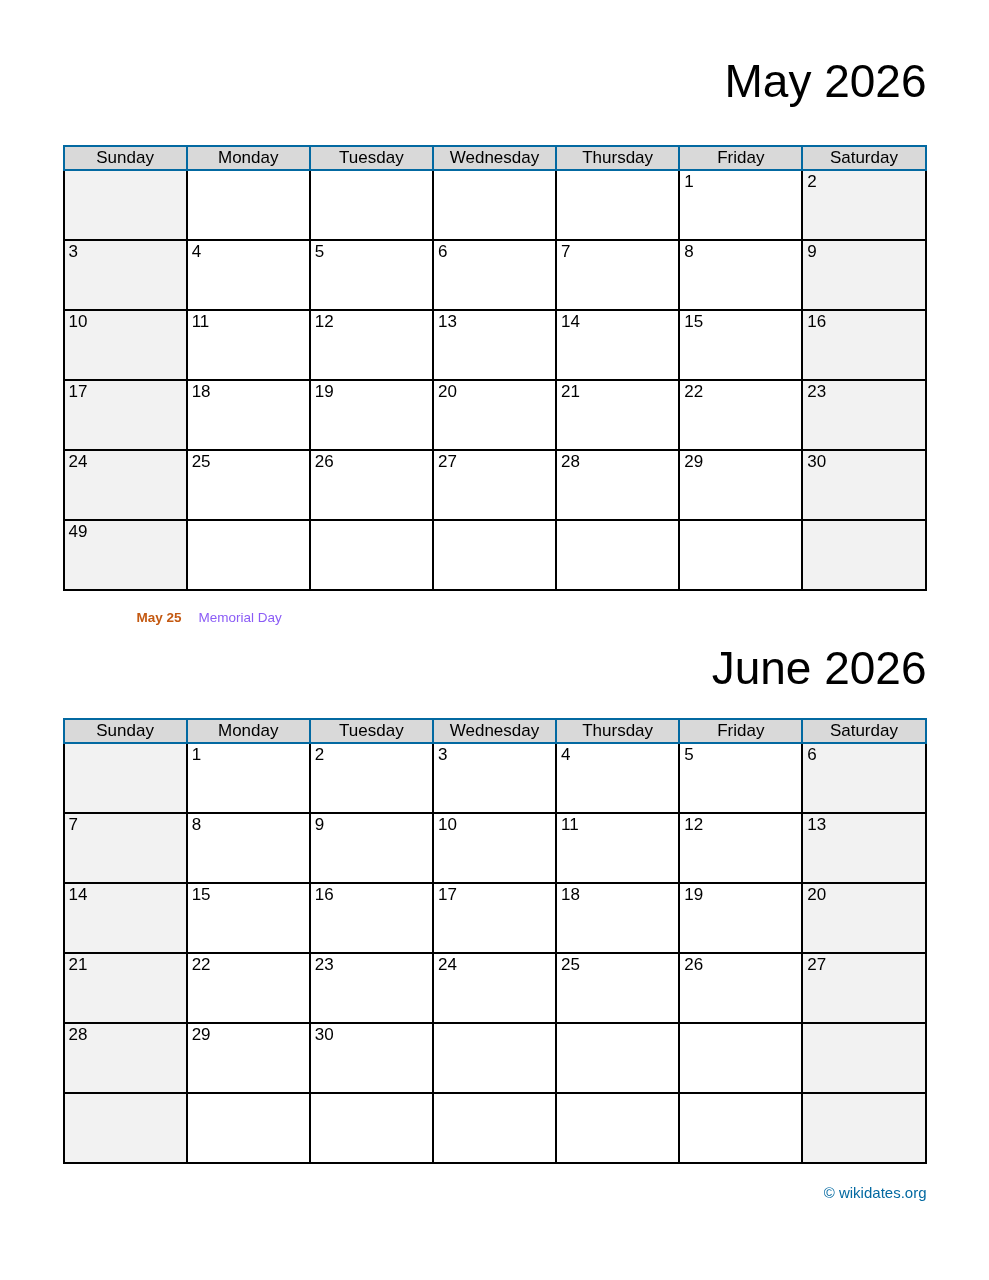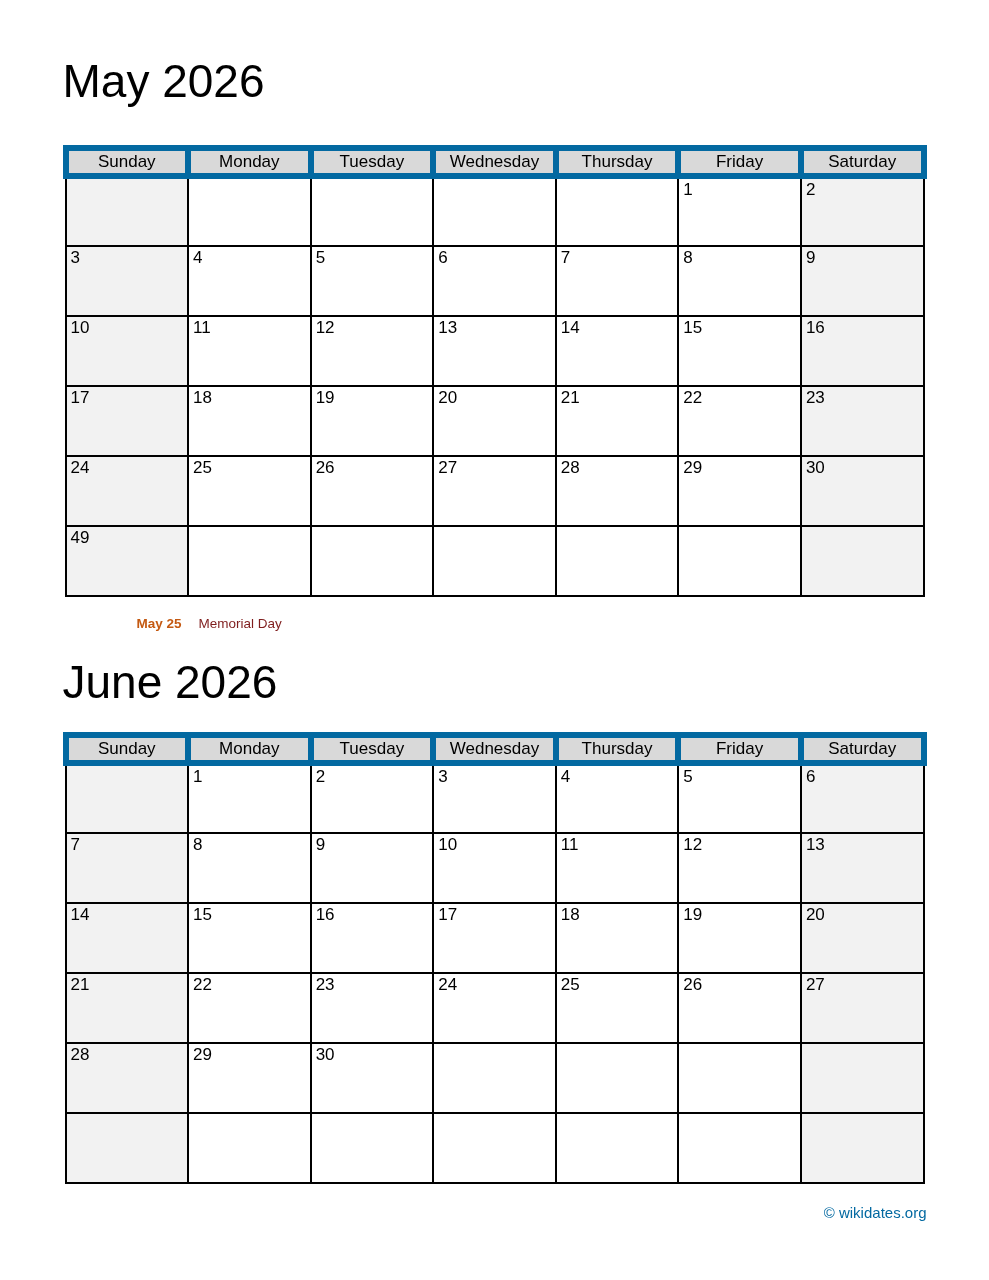--- a/index.html
+++ b/index.html
@@ -7,39 +7,39 @@
     margin: 0; padding: 0;
     background: #ffffff;
     font-family: "Liberation Sans", sans-serif;
     color: #1a1a1a;
   }
   body { width: 989px; height: 1280px; overflow: hidden; }
   .container { width: 864px; margin: 0 auto; }
 
   .month-title {
     margin: 0; padding: 0;
-    text-align: left;
+    text-align: right;
     font-size: 46px;
     line-height: 1.2;
     font-weight: 400;
     color: #000000;
   }
   .month-title.first { margin-top: 54px; }
-  .month-title.second { margin-top: 22px; }
+  .month-title.second { margin-top: 14px; }
 
   table.calendar {
     border-collapse: collapse;
     table-layout: fixed;
     width: 864px;
   }
   table.calendar.first { margin-top: 36px; }
   table.calendar.second { margin-top: 22px; }
 
   table.calendar th {
-    border: 6px solid #0369a1;
+    border: 2px solid #0369a1;
     background: #d9d9d9;
     font-weight: 400;
     font-size: 17px;
     height: 24px;
     padding: 1px 2px;
     text-align: center;
     color: #000000;
   }
   table.calendar td {
     border: 2px solid #000000;
@@ -57,21 +57,21 @@
     margin: 19px 0 0 74px;
     font-size: 13.5px;
     line-height: 1.25;
   }
   .holiday-note .holiday-date {
     color: #c45911;
     font-weight: 700;
     margin-right: 17px;
     text-align: right;
   }
-  .holiday-note .holiday-name { color: #7f1d1d; margin-top: 36px; }
+  .holiday-note .holiday-name { color: #8b5cf6; margin-top: 36px; }
 
   .page-footer {
     margin-top: 20px;
     text-align: right;
     font-size: 15px;
   }
   .page-footer a {
     color: #0369a1;
     text-decoration: none;
     cursor: pointer;

